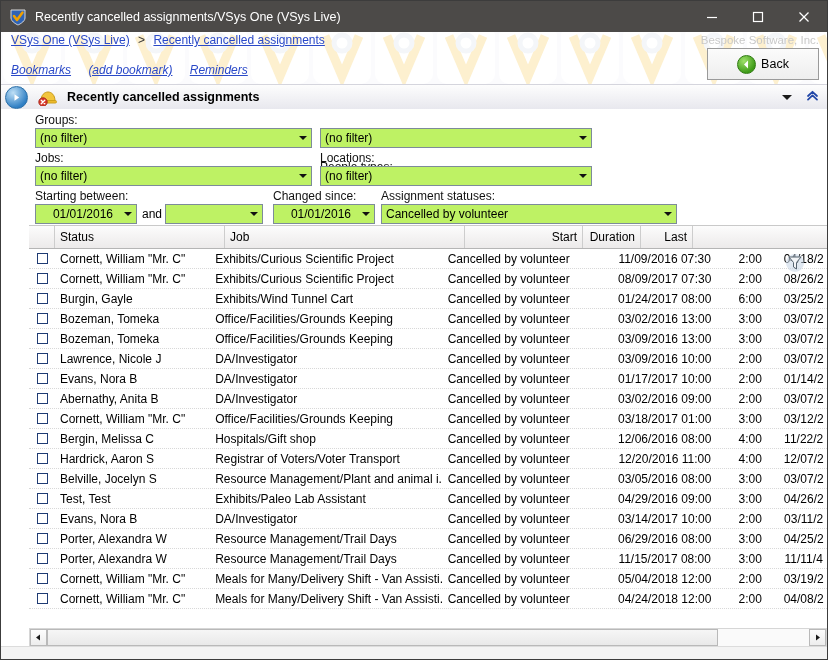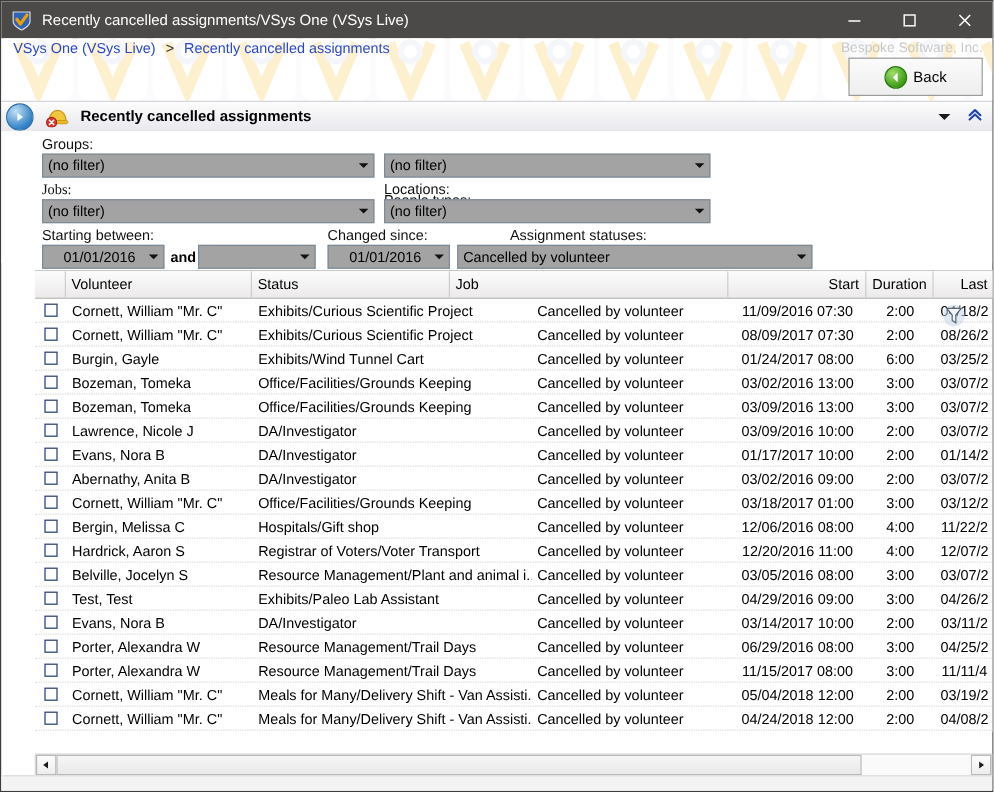--- a/index.html
+++ b/index.html
@@ -22,21 +22,21 @@
   .tb-btn svg{display:block;}
 
   
   .wmband{position:absolute;left:0;right:0;top:31px;height:52px;overflow:hidden;
           background:#fbfbfd;}
   .wmband .tile{position:absolute;top:-6px;width:62px;height:62px;}
   .wm-note{position:absolute;right:8px;top:33px;font-size:11.5px;color:#c9c9c9;
            z-index:3;white-space:nowrap;}
 
   .breadcrumb{position:absolute;left:10px;top:32px;z-index:3;font-size:12px;white-space:nowrap;}
-  .bc-link{color:#2a49c8;cursor:pointer;}
+  .bc-link{color:#2a49c8;text-decoration:underline;cursor:pointer;}
   .bc-sep{color:#333;margin:0 5px;}
   .bookmarks{position:absolute;left:10px;top:62px;z-index:3;font-size:12px;white-space:nowrap;}
   .bm-link{color:#2a49c8;text-decoration:underline;font-style:italic;cursor:pointer;margin-right:14px;}
 
   .backbtn{position:absolute;right:8px;top:47px;z-index:4;width:110px;height:30px;
            background:linear-gradient(#fbfbfb,#eeeeee);border:1px solid #9a9a9a;
            display:flex;align-items:center;justify-content:center;gap:5px;
            font-size:12.5px;cursor:pointer;}
   .greenarrow{width:17px;height:17px;border-radius:50%;
      background:radial-gradient(circle at 35% 30%, #9ee06a, #3f9c18 70%);
@@ -53,28 +53,28 @@
      cursor:pointer;flex:0 0 auto;}
   .hat{width:22px;height:18px;margin-left:9px;position:relative;flex:0 0 auto;}
   .sechdr-title{font-weight:bold;font-size:12.5px;margin-left:8px;white-space:nowrap;}
   .sechdr-right{margin-left:auto;display:flex;align-items:center;gap:14px;margin-right:8px;}
   .caret-down{width:0;height:0;border-left:5px solid transparent;border-right:5px solid transparent;
               border-top:5px solid #1a1a1a;cursor:pointer;}
 
   
   .filters{position:absolute;left:0;right:0;top:108px;height:110px;background:#fff;}
   .lbl{position:absolute;font-size:12px;color:#111;white-space:nowrap;}
-  .combo{position:absolute;height:20px;border:1px solid #7d8b99;background:#a3a3a3;
+  .combo{position:absolute;height:20px;border:1px solid #7d8b99;background:#bef264;
          display:flex;align-items:center;box-sizing:border-box;cursor:pointer;}
   .combo .val{flex:1;padding-left:4px;font-size:12px;white-space:nowrap;overflow:hidden;}
   .combo .val.r{text-align:right;padding-right:6px;}
   .cbtn{width:17px;height:18px;display:flex;align-items:center;justify-content:center;flex:0 0 auto;}
   .cbtn i{width:0;height:0;border-left:4px solid transparent;border-right:4px solid transparent;
           border-top:4px solid #111;display:block;}
-  .andtxt{position:absolute;font-size:12px;font-weight:bold;}
+  .andtxt{position:absolute;font-size:12px;}
   .refresh{position:absolute;width:112px;height:26px;left:687px;top:188px;
            background:linear-gradient(#fdfdfd,#eef0f3);
            border:1px solid #5b8ec9;box-shadow:inset 0 0 0 1px #fff;
            display:flex;align-items:center;justify-content:center;font-size:12.5px;cursor:pointer;}
 
   
   .grid{position:absolute;left:28px;top:224px;width:800px;height:384px;
         background:#fff;overflow:hidden;border-top:1px solid #c9c9c9;}
   .ghead{display:flex;height:22px;background:linear-gradient(#fcfcfc,#eceaea);
          border-bottom:1px solid #b5b5b5;font-size:12px;}
@@ -213,20 +213,25 @@
         </svg></div>
     </div>
   <div class="wm-note">Bespoke Software, Inc.</div>
 
   <div class="breadcrumb">
     <span class="bc-link">VSys One (VSys Live)</span>
     <span class="bc-sep">&gt;</span>
     <span class="bc-link">Recently cancelled assignments</span>
   </div>
 
+  <div class="bookmarks">
+    <span class="bm-link">Bookmarks</span>
+    <span class="bm-link">(add bookmark)</span>
+    <span class="bm-link">Reminders</span>
+  </div>
 
   <div class="backbtn">
     <span class="greenarrow">
       <svg width="11" height="11" viewBox="0 0 11 11">
           <path d="M7 1.5 L3 5.5 L7 9.5 Z" fill="#fff"></path>
         </svg>
     </span>
     <span>Back</span>
   </div>
 
@@ -267,21 +272,21 @@
     </div>
 
     <span class="lbl" style="left:319px;top:4px;margin-top:47px;">People types:</span>
     <div class="combo" style="left:319px;top:19px;width:272px;">
       <span class="val">(no filter)</span>
       <span class="cbtn">
           <i></i>
         </span>
     </div>
 
-    <span class="lbl" style="left:34px;top:42px;font-family:Liberation Serif, serif;">Jobs:</span>
+    <span class="lbl" style="left:34px;top:42px;">Jobs:</span>
     <div class="combo" style="left:34px;top:57px;width:277px;">
       <span class="val">(no filter)</span>
       <span class="cbtn">
           <i></i>
         </span>
     </div>
 
     <span class="lbl" style="left:319px;top:42px;">Locations:</span>
     <div class="combo" style="left:319px;top:57px;width:272px;">
       <span class="val">(no filter)</span>
@@ -306,34 +311,33 @@
     </div>
 
     <span class="lbl" style="left:272px;top:80px;">Changed since:</span>
     <div class="combo" style="left:272px;top:95px;width:102px;">
       <span class="val r">01/01/2016</span>
       <span class="cbtn">
           <i></i>
         </span>
     </div>
 
-    <span class="lbl" style="left:380px;top:80px;margin-left:44px;">Assignment statuses:</span>
+    <span class="lbl" style="left:380px;top:80px;">Assignment statuses:</span>
     <div class="combo" style="left:380px;top:95px;width:296px;">
       <span class="val">Cancelled by volunteer</span>
       <span class="cbtn">
           <i></i>
         </span>
     </div>
   </div>
 
 
   <div class="grid">
     <div class="ghead" id="grid-head">
         <div class="gh" style="width: 26px;"></div>
-        <div class="gh c-vol">Volunteer</div>
         <div class="gh c-sta">Status</div>
         <div class="gh c-job">Job</div>
         <div class="gh c-str r">Start</div>
         <div class="gh c-dur r">Duration</div>
         <div class="gh c-last r">Last</div>
       </div>
     <div id="grid-body">
         <div class="grow">
           <div class="chkcell">
             <div class="chk"></div>

